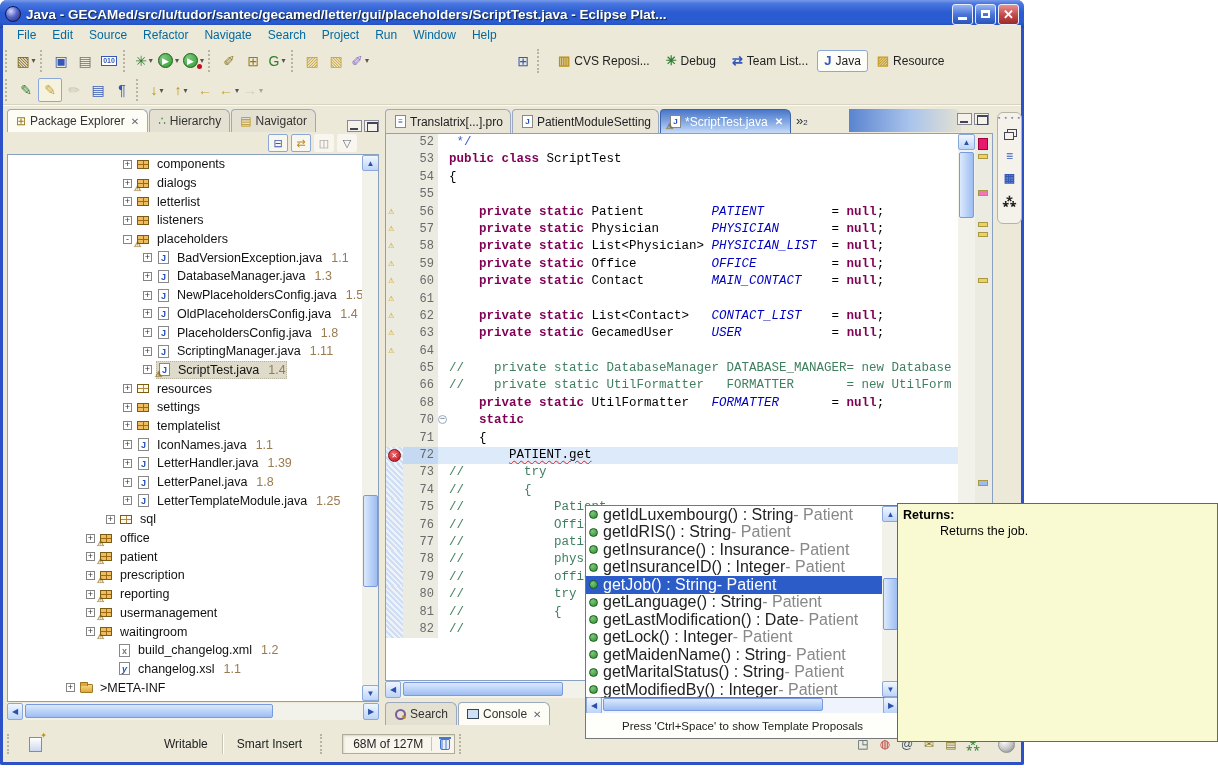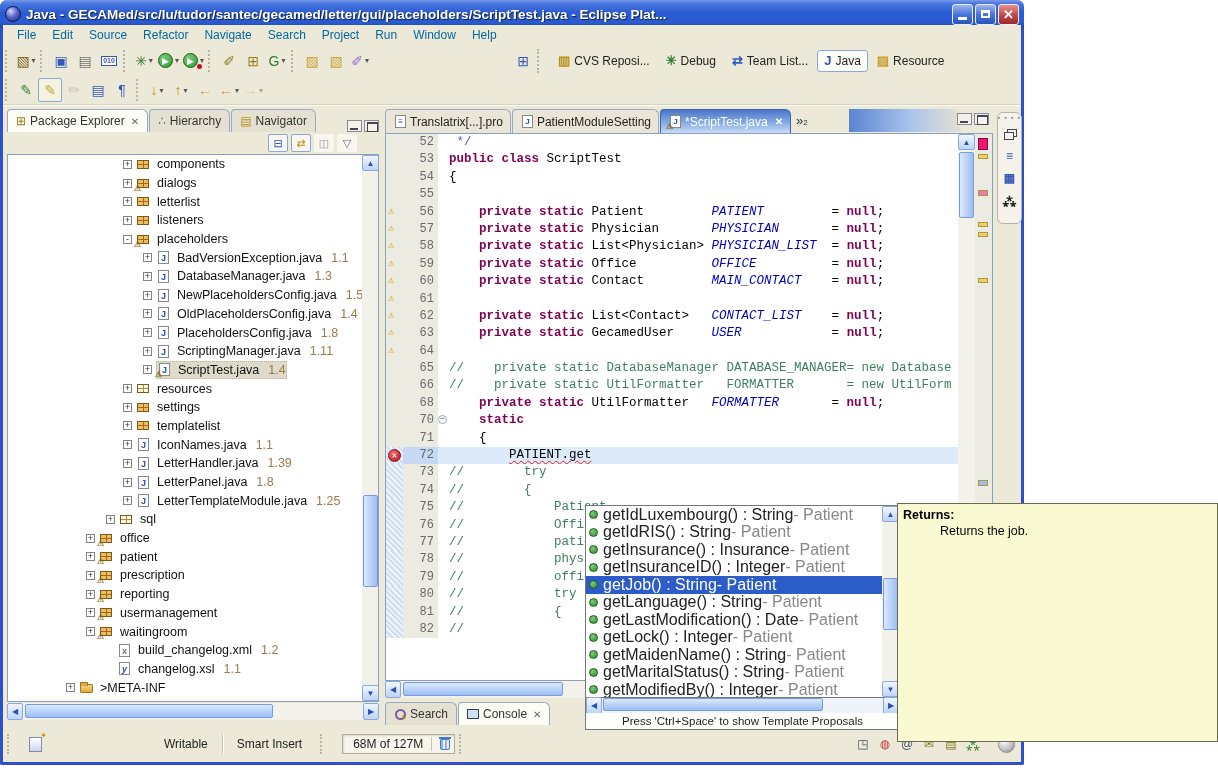--- a/index.html
+++ b/index.html
@@ -159,21 +159,21 @@
   #popup{position:absolute;left:585px;top:505px;width:315px;height:193px;background:#fff;
     border:1px solid #777;overflow:hidden;}
   .prow{height:17.5px;display:flex;align-items:center;font-size:16px;color:#222;padding-left:3px;white-space:nowrap;}
   .prow .dot{width:9px;height:9px;border-radius:50%;background:radial-gradient(circle at 35% 30%,#7cc87c,#2f8e2f);
     border:1px solid #1a5a1a;margin-right:5px;flex:0 0 9px;}
   .prow .origin{color:#888;}
   .prow.sel{background:#2b5cc8;}
   .prow.sel .plabel,.prow.sel .origin{color:#fff;}
   #popup-vscroll{left:882px;top:506px;height:191px;}
   #popup-hscroll{left:585px;top:698px;width:315px;border:1px solid #777;border-top:none;background:#eef3fc;}
-  #popup-hint{position:absolute;left:585px;top:713px;width:315px;height:17px;background:#fefefa;
+  #popup-hint{position:absolute;left:585px;top:713px;width:315px;height:26px;background:#fefefa;
     border:1px solid #777;border-top:none;font-size:11.5px;color:#222;display:flex;align-items:center;justify-content:center;}
 
   
   #tooltip{position:absolute;left:897px;top:503px;width:321px;height:239px;background:#fafad2;
     border:1px solid #6a6a50;}
   #tooltip .tt-title{font-size:12.5px;font-weight:bold;color:#000;padding:4px 0 0 5px;}
   #tooltip .tt-body{font-size:12.5px;color:#000;padding:2px 0 0 42px;}
   #tooltip .tt-footer{position:absolute;left:0;bottom:0;width:100%;height:17px;border-top:1px solid #a8a888;
     font-size:11px;color:#555;display:flex;align-items:center;justify-content:flex-end;padding-right:4px;}
 

